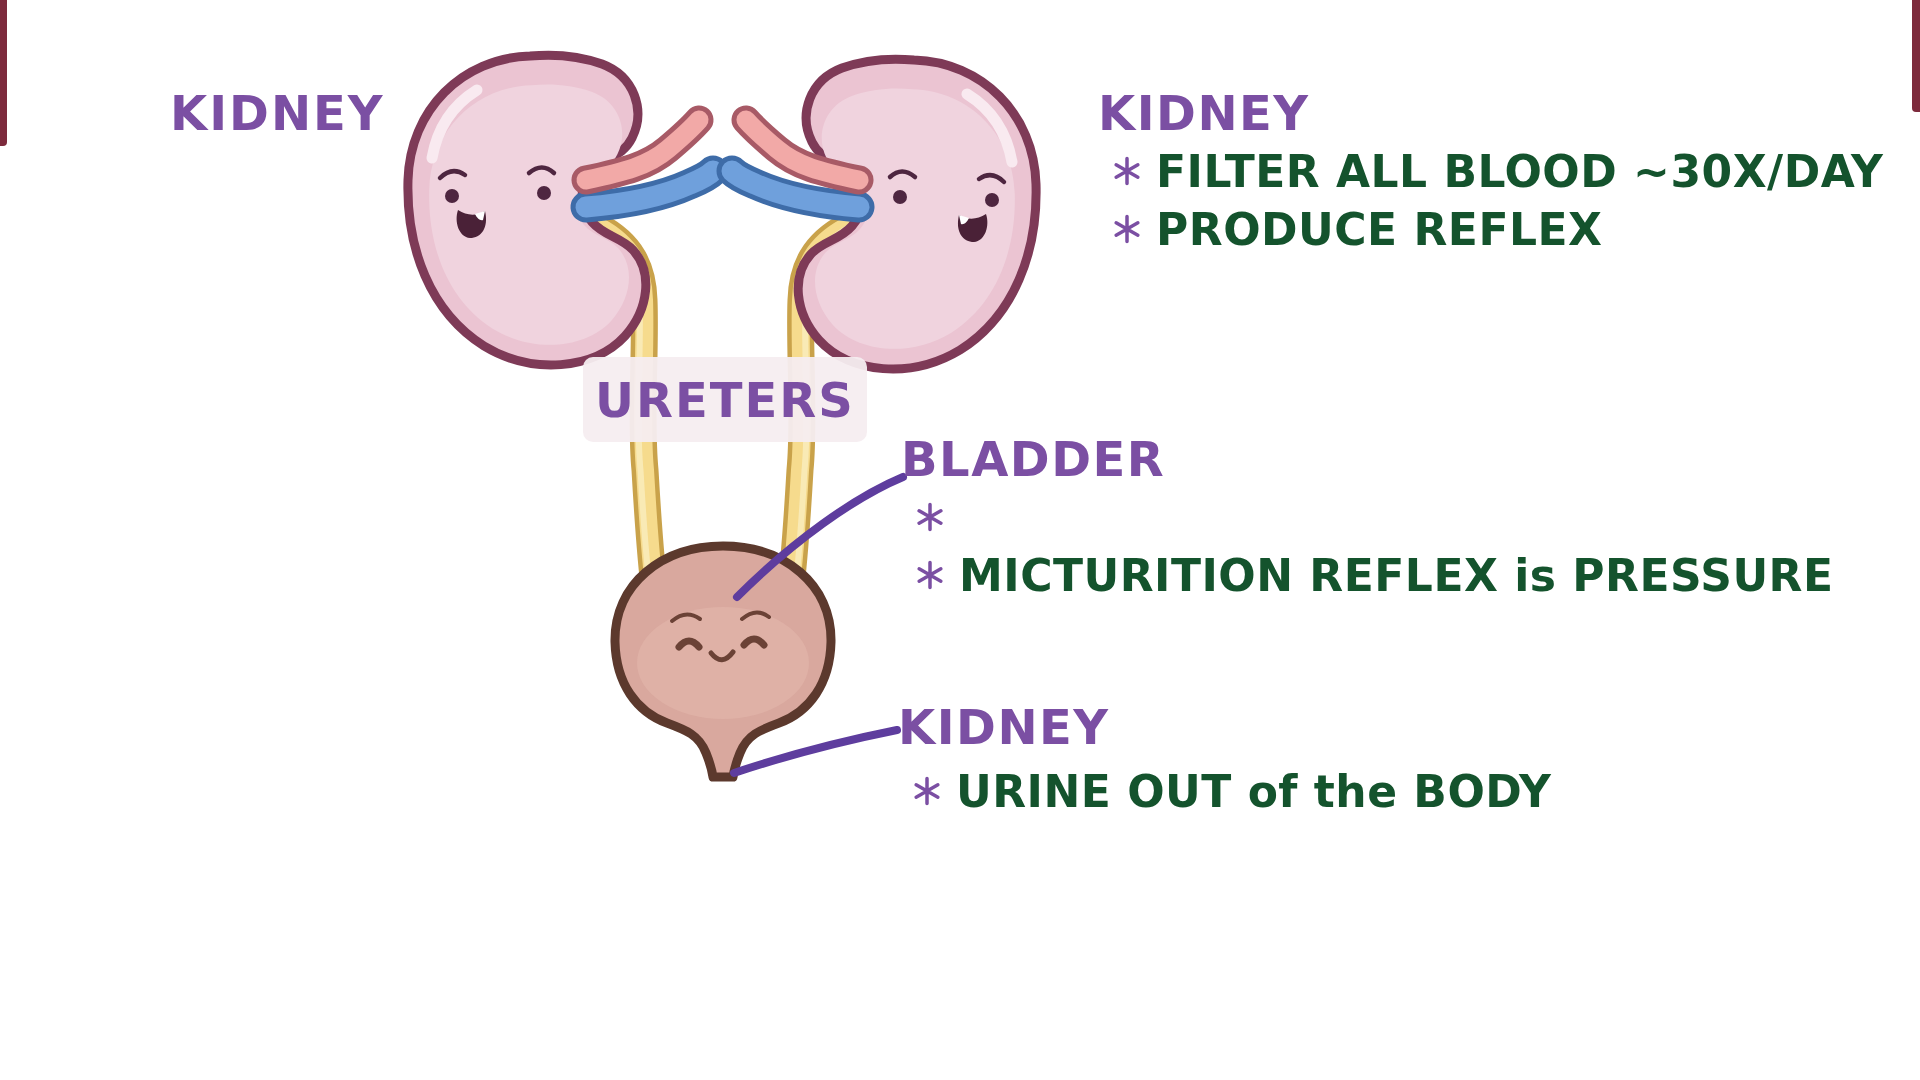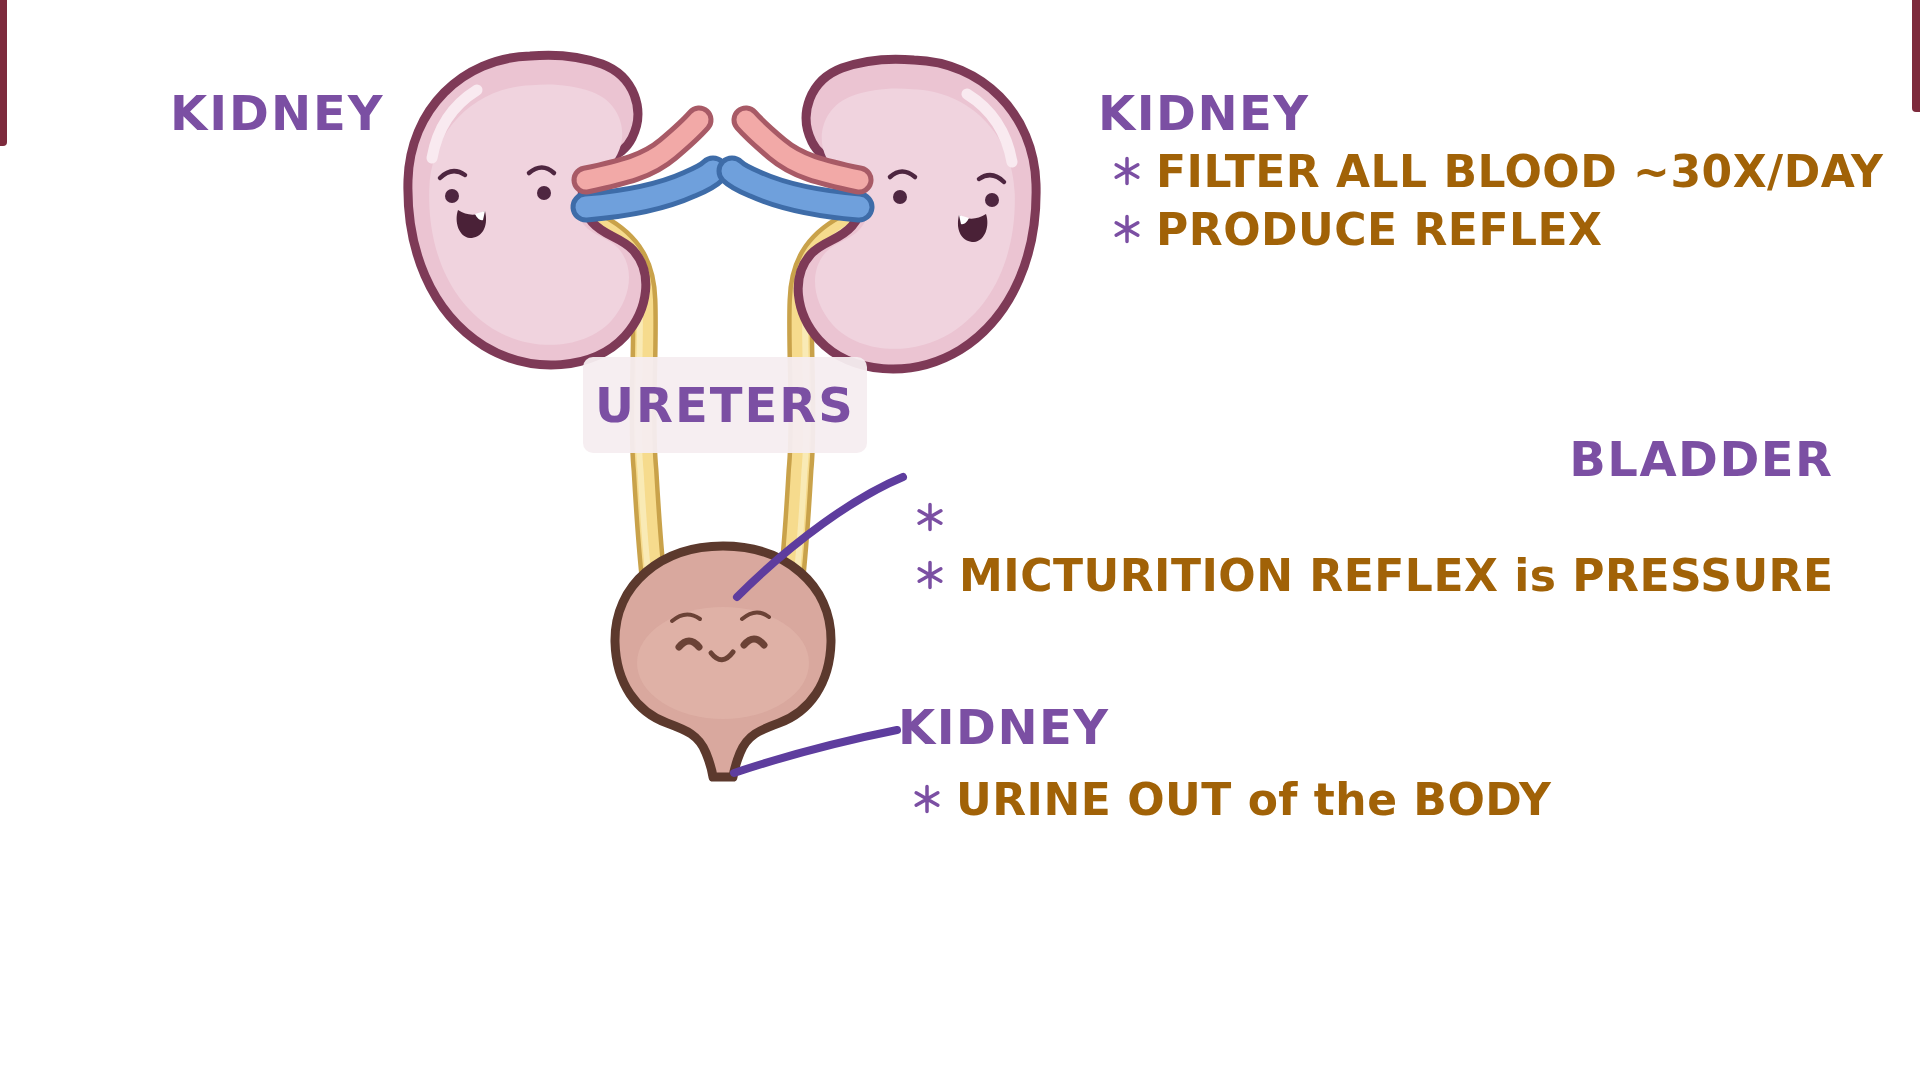--- a/index.html
+++ b/index.html
@@ -12,26 +12,26 @@
   
   .edge-sliver{position:absolute;top:0;background:#7d2a3c;}
   .edge-left{left:0;width:7px;height:146px;border-bottom-right-radius:4px;}
   .edge-right{right:0;width:8px;height:112px;border-bottom-left-radius:4px;}
   
   .hand{color:#7B4FA3;font-weight:700;letter-spacing:1px;}
   .big-label{font-size:48px;line-height:58px;}
   .info-block{position:absolute;}
   .info-title{font-size:48px;line-height:58px;color:#7B4FA3;font-weight:700;letter-spacing:1.5px;}
   .bullet-row{display:flex;align-items:center;height:58px;padding-left:14px;}
-  .bullet-text{font-size:44px;color:#a16207;font-weight:700;letter-spacing:0.5px;white-space:nowrap;}
+  .bullet-text{font-size:44px;color:#14532d;font-weight:700;letter-spacing:0.5px;white-space:nowrap;}
   .asterisk{width:30px;height:30px;margin-right:14px;flex:0 0 auto;}
   .asterisk path{stroke:#7B4FA3;stroke-width:2.8;stroke-linecap:round;fill:none;}
   
   .ureters-box{
-    position:absolute;left:583px;top:357px;width:284px;height:96px;
+    position:absolute;left:583px;top:357px;width:284px;height:85px;
     background:rgba(246,237,240,0.95);border-radius:10px;
     display:flex;align-items:center;justify-content:center;
   }
   .ureters-box span{font-size:48px;color:#7B4FA3;font-weight:700;letter-spacing:2px;}
   
   #organ-svg{position:absolute;left:0;top:0;width:1920px;height:1080px;}
 </style>
 </head>
 <body>
 
@@ -131,36 +131,36 @@
     <span class="bullet-text">FILTER ALL BLOOD ~30X/DAY</span>
   </div>
   <div class="bullet-row">
     <svg class="asterisk" viewBox="0 0 24 24">
         <path d="M12 2 V22 M3.3 7 L20.7 17 M3.3 17 L20.7 7"></path>
       </svg>
     <span class="bullet-text">PRODUCE REFLEX</span>
   </div>
 </div>
 
-<div class="info-block" style="left:901px;top:430px;text-align:right;">
+<div class="info-block" style="left:901px;top:430px;">
   <div class="info-title">BLADDER</div>
   <div class="bullet-row">
     <svg class="asterisk" viewBox="0 0 24 24">
         <path d="M12 2 V22 M3.3 7 L20.7 17 M3.3 17 L20.7 7"></path>
       </svg>
   </div>
   <div class="bullet-row">
     <svg class="asterisk" viewBox="0 0 24 24">
         <path d="M12 2 V22 M3.3 7 L20.7 17 M3.3 17 L20.7 7"></path>
       </svg>
     <span class="bullet-text">MICTURITION REFLEX is PRESSURE</span>
   </div>
 </div>
 
 <div class="info-block" style="left:898px;top:698px;">
   <div class="info-title">KIDNEY</div>
-  <div class="bullet-row" style="margin-top:14px;">
+  <div class="bullet-row" style="margin-top:6px;">
     <svg class="asterisk" viewBox="0 0 24 24">
         <path d="M12 2 V22 M3.3 7 L20.7 17 M3.3 17 L20.7 7"></path>
       </svg>
     <span class="bullet-text">URINE OUT of the BODY</span>
   </div>
 </div>
 
 </body></html>

